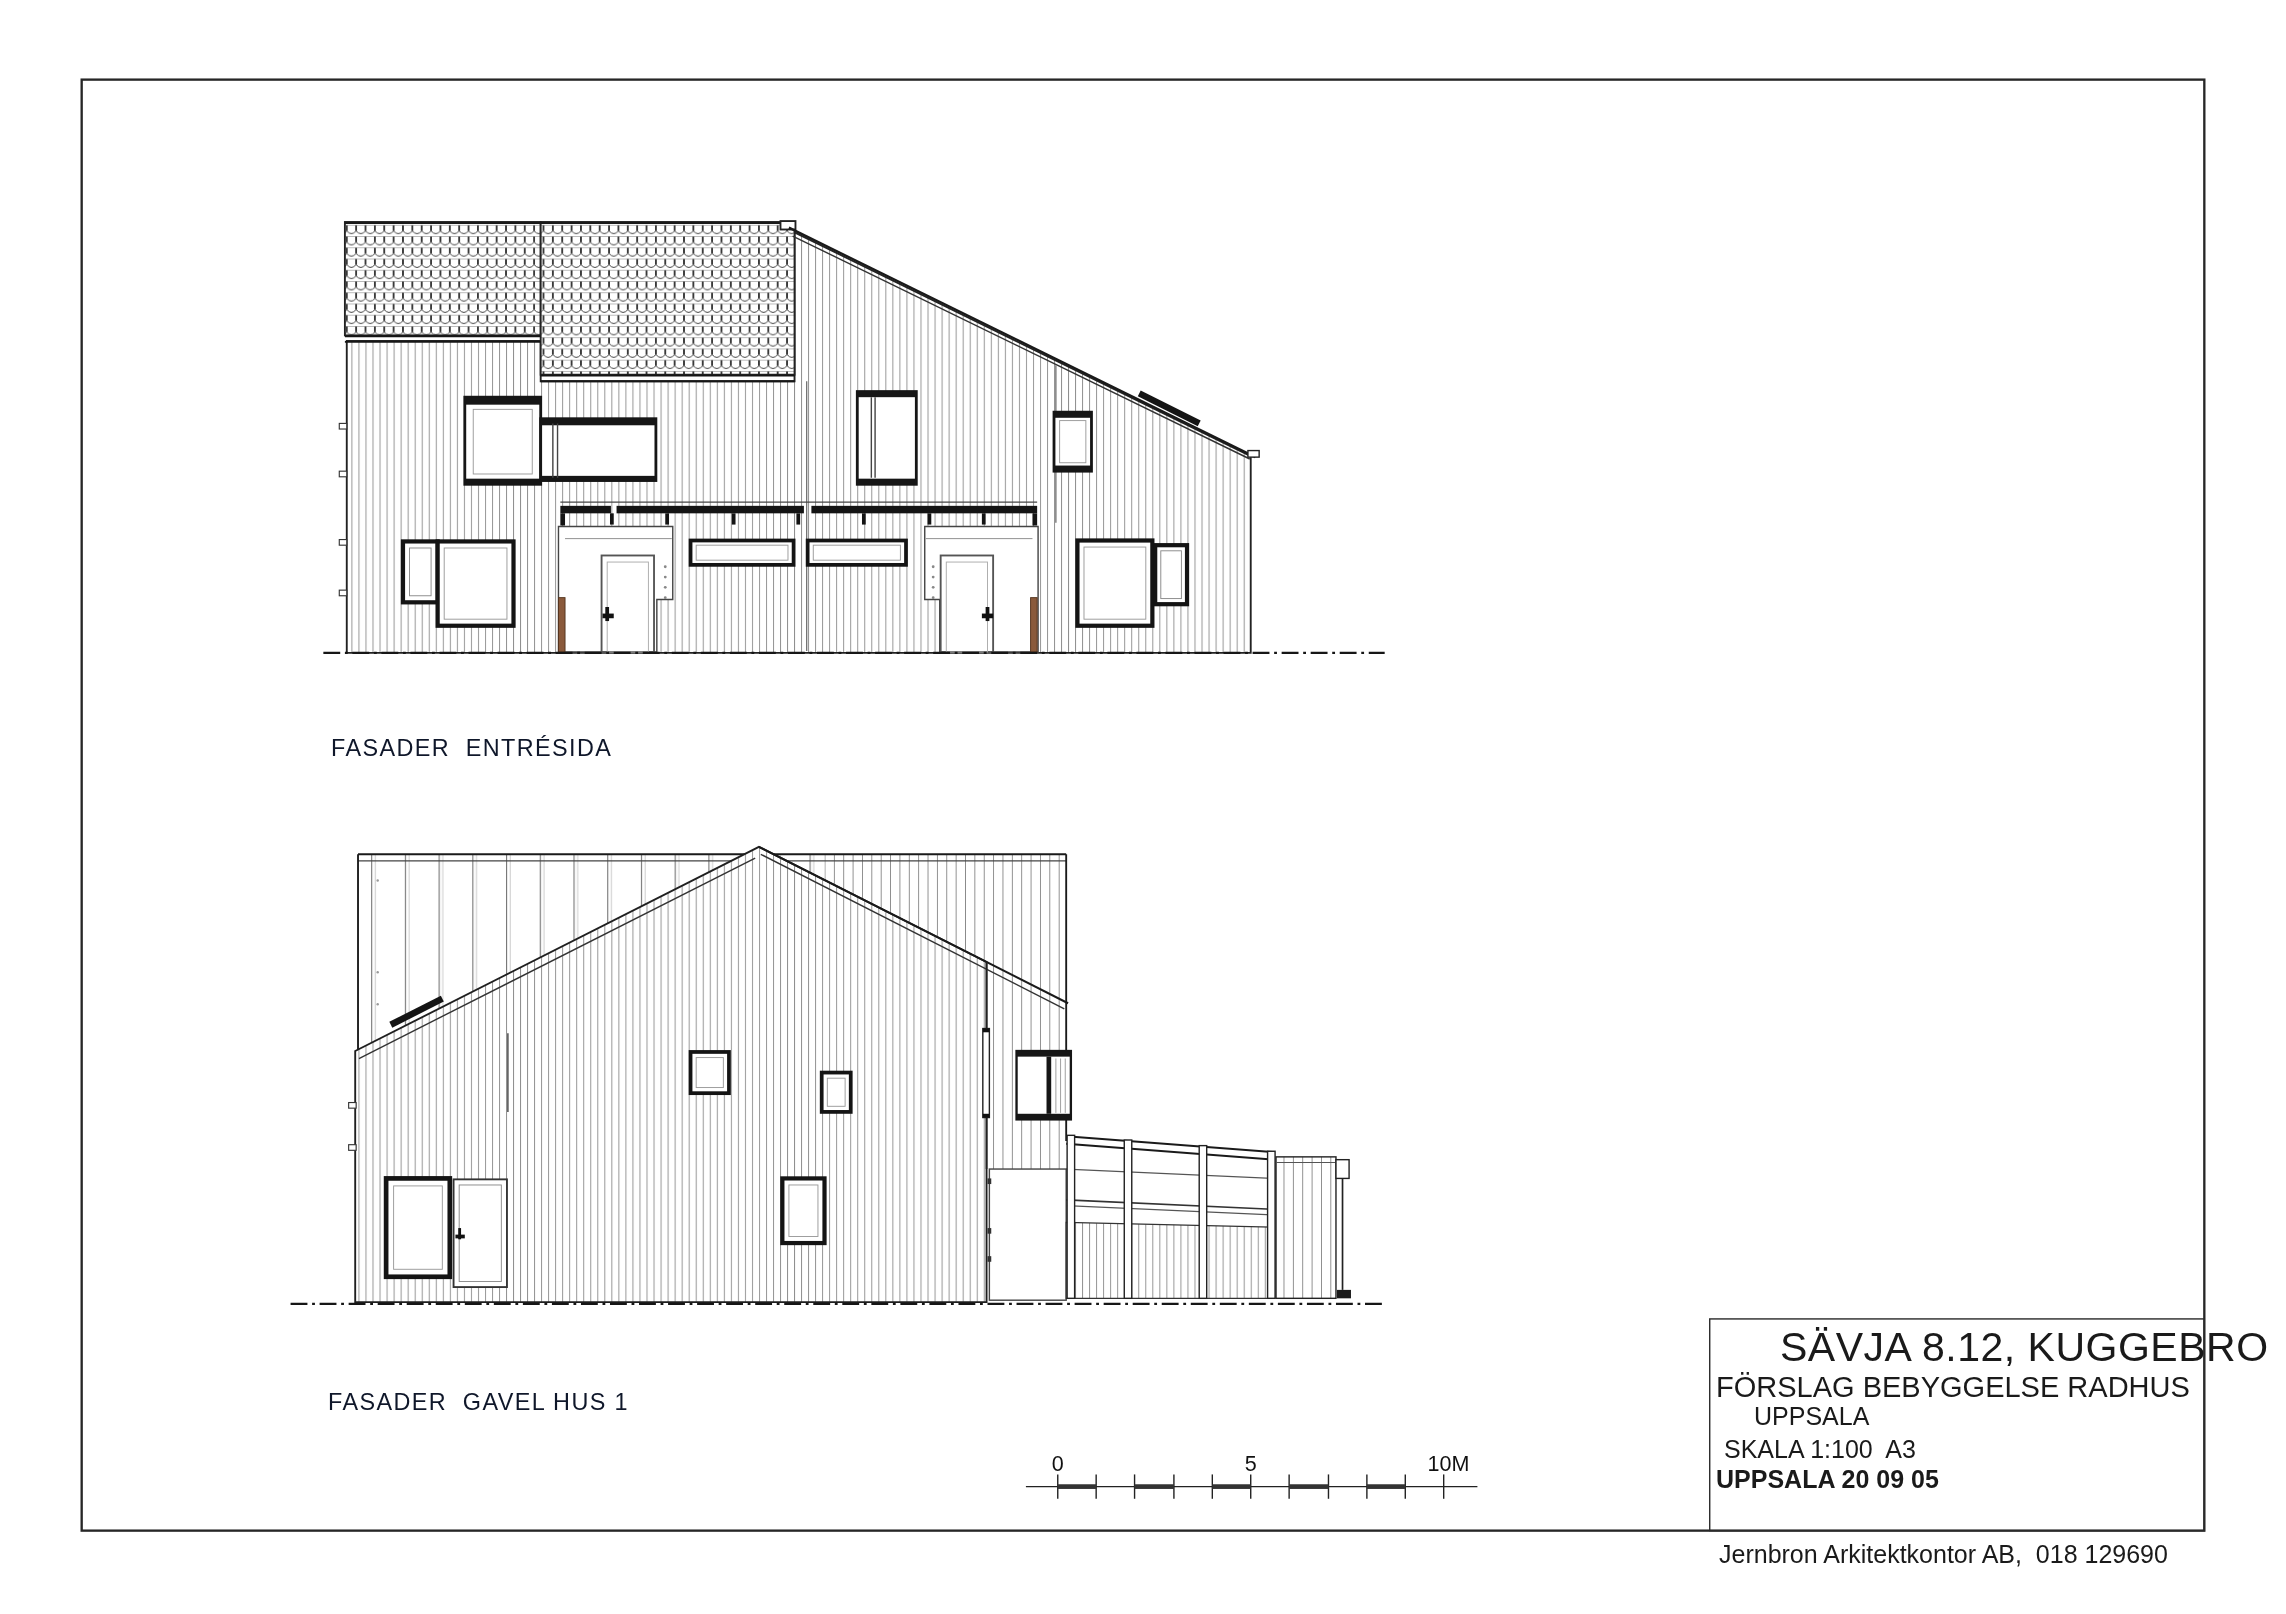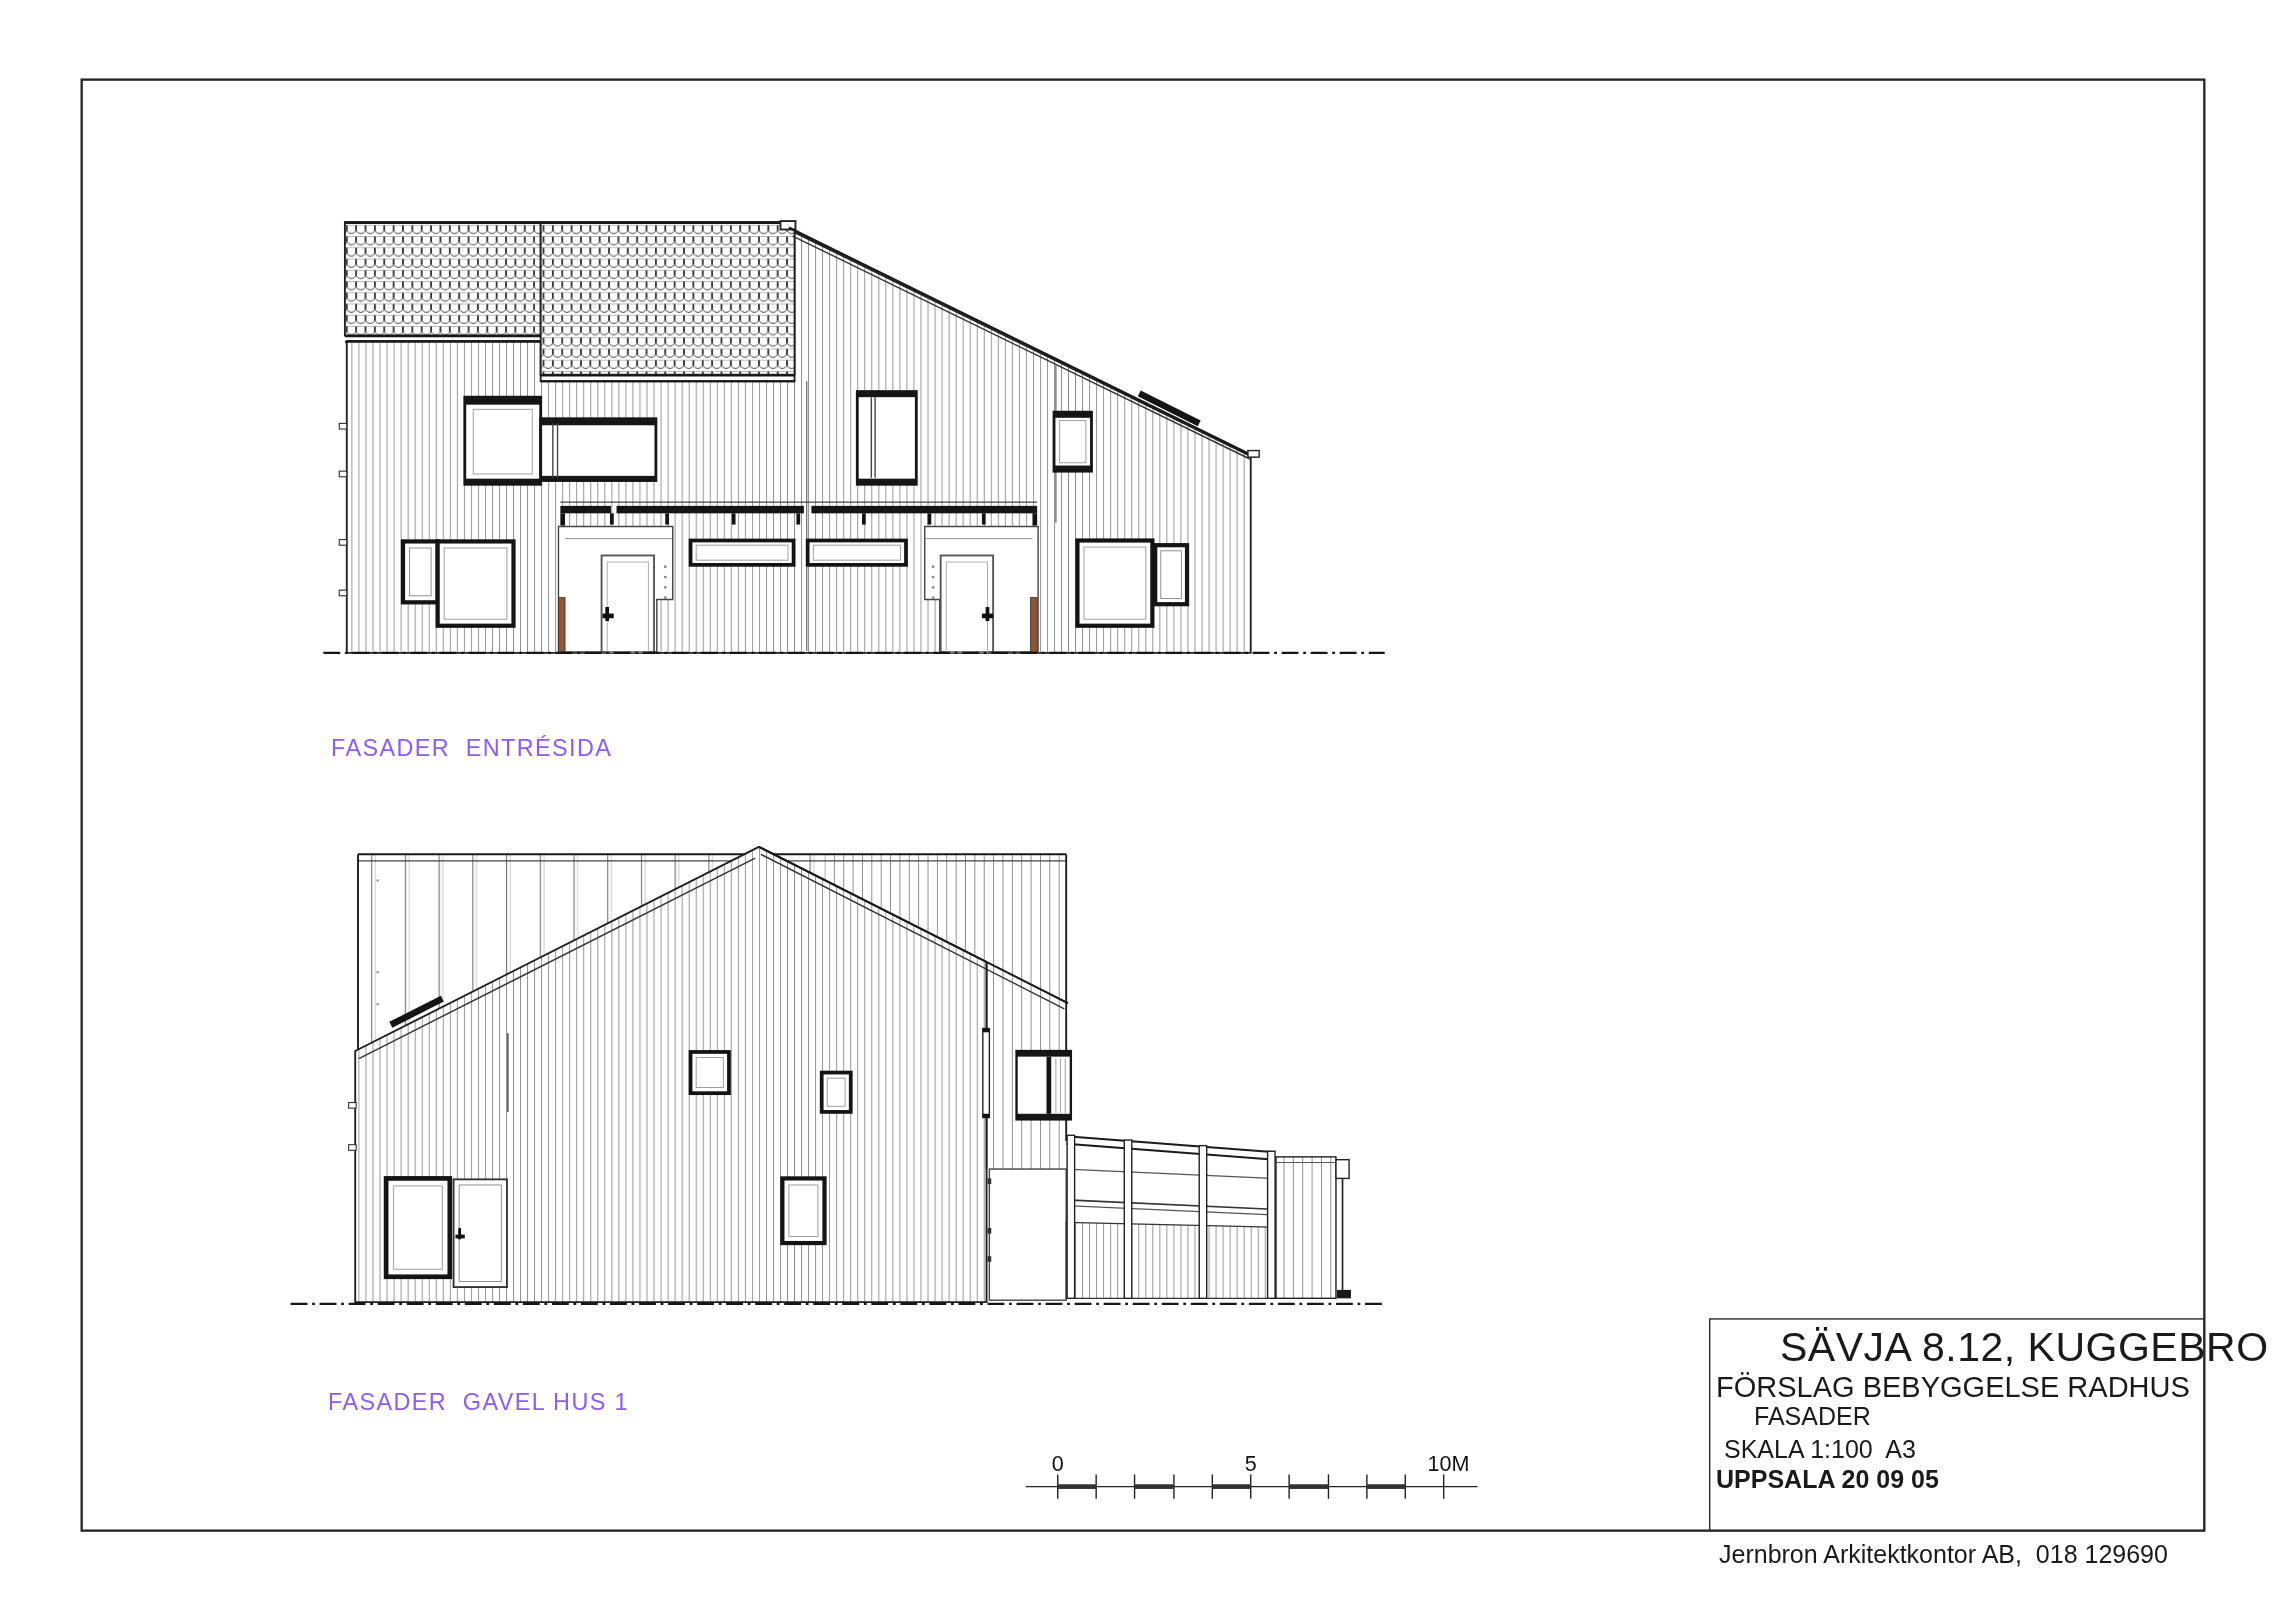--- a/index.html
+++ b/index.html
@@ -1,19 +1,19 @@
 <!DOCTYPE html>
 <html style="font-size:15px"><head>
 <meta charset="utf-8">
 <style>
   html,body{margin:0;padding:0;background:#fff;}
   #sheet{position:relative;width:2286px;height:1614px;background:#fff;overflow:hidden;
          font-family:"Liberation Sans", sans-serif;color:#1a1a1a;}
   #linework{position:absolute;left:0;top:0;}
-  .lbl{position:absolute;white-space:pre;color:#8b5cf6;}
+  .lbl{position:absolute;white-space:pre;color:#0f172a;}
   .elev-label{font-size:23.4px;letter-spacing:1.4px;}
   #label-elev1{left:331px;top:735px;}
   #label-elev2{left:328px;top:1389px;}
   .tb-line{position:absolute;white-space:pre;}
   #tb-title{left:1780px;top:1324px;font-size:41px;letter-spacing:0.5px;}
   #tb-sub{left:1716px;top:1371px;font-size:29px;}
   #tb-fasader{left:1754px;top:1402px;font-size:25px;}
   #tb-skala{left:1724px;top:1435px;font-size:25px;}
   #tb-uppsala{left:1716px;top:1465px;font-size:25px;font-weight:bold;}
   #tb-firm{left:1719px;top:1540px;font-size:25px;}
@@ -317,20 +317,20 @@
 
     <rect x="1825" y="1408" width="528" height="226" fill="none" stroke="#2a2a2a" stroke-width="1.5"></rect>
   </svg>
 
   <div class="lbl elev-label" id="label-elev1">FASADER  ENTRÉSIDA</div>
   <div class="lbl elev-label" id="label-elev2">FASADER  GAVEL HUS 1</div>
 
   <div>
     <div class="tb-line" id="tb-title">SÄVJA 8.12, KUGGEBRO</div>
     <div class="tb-line" id="tb-sub">FÖRSLAG BEBYGGELSE RADHUS</div>
-    <div class="tb-line" id="tb-fasader">FASADER</div>
+    <div class="tb-line" id="tb-fasader">UPPSALA</div>
     <div class="tb-line" id="tb-skala">SKALA 1:100  A3</div>
     <div class="tb-line" id="tb-uppsala">UPPSALA 20 09 05</div>
     <div class="tb-line" id="tb-firm">Jernbron Arkitektkontor AB,  018 129690</div>
   </div>
 
 </div>
 
 
 </body></html>

